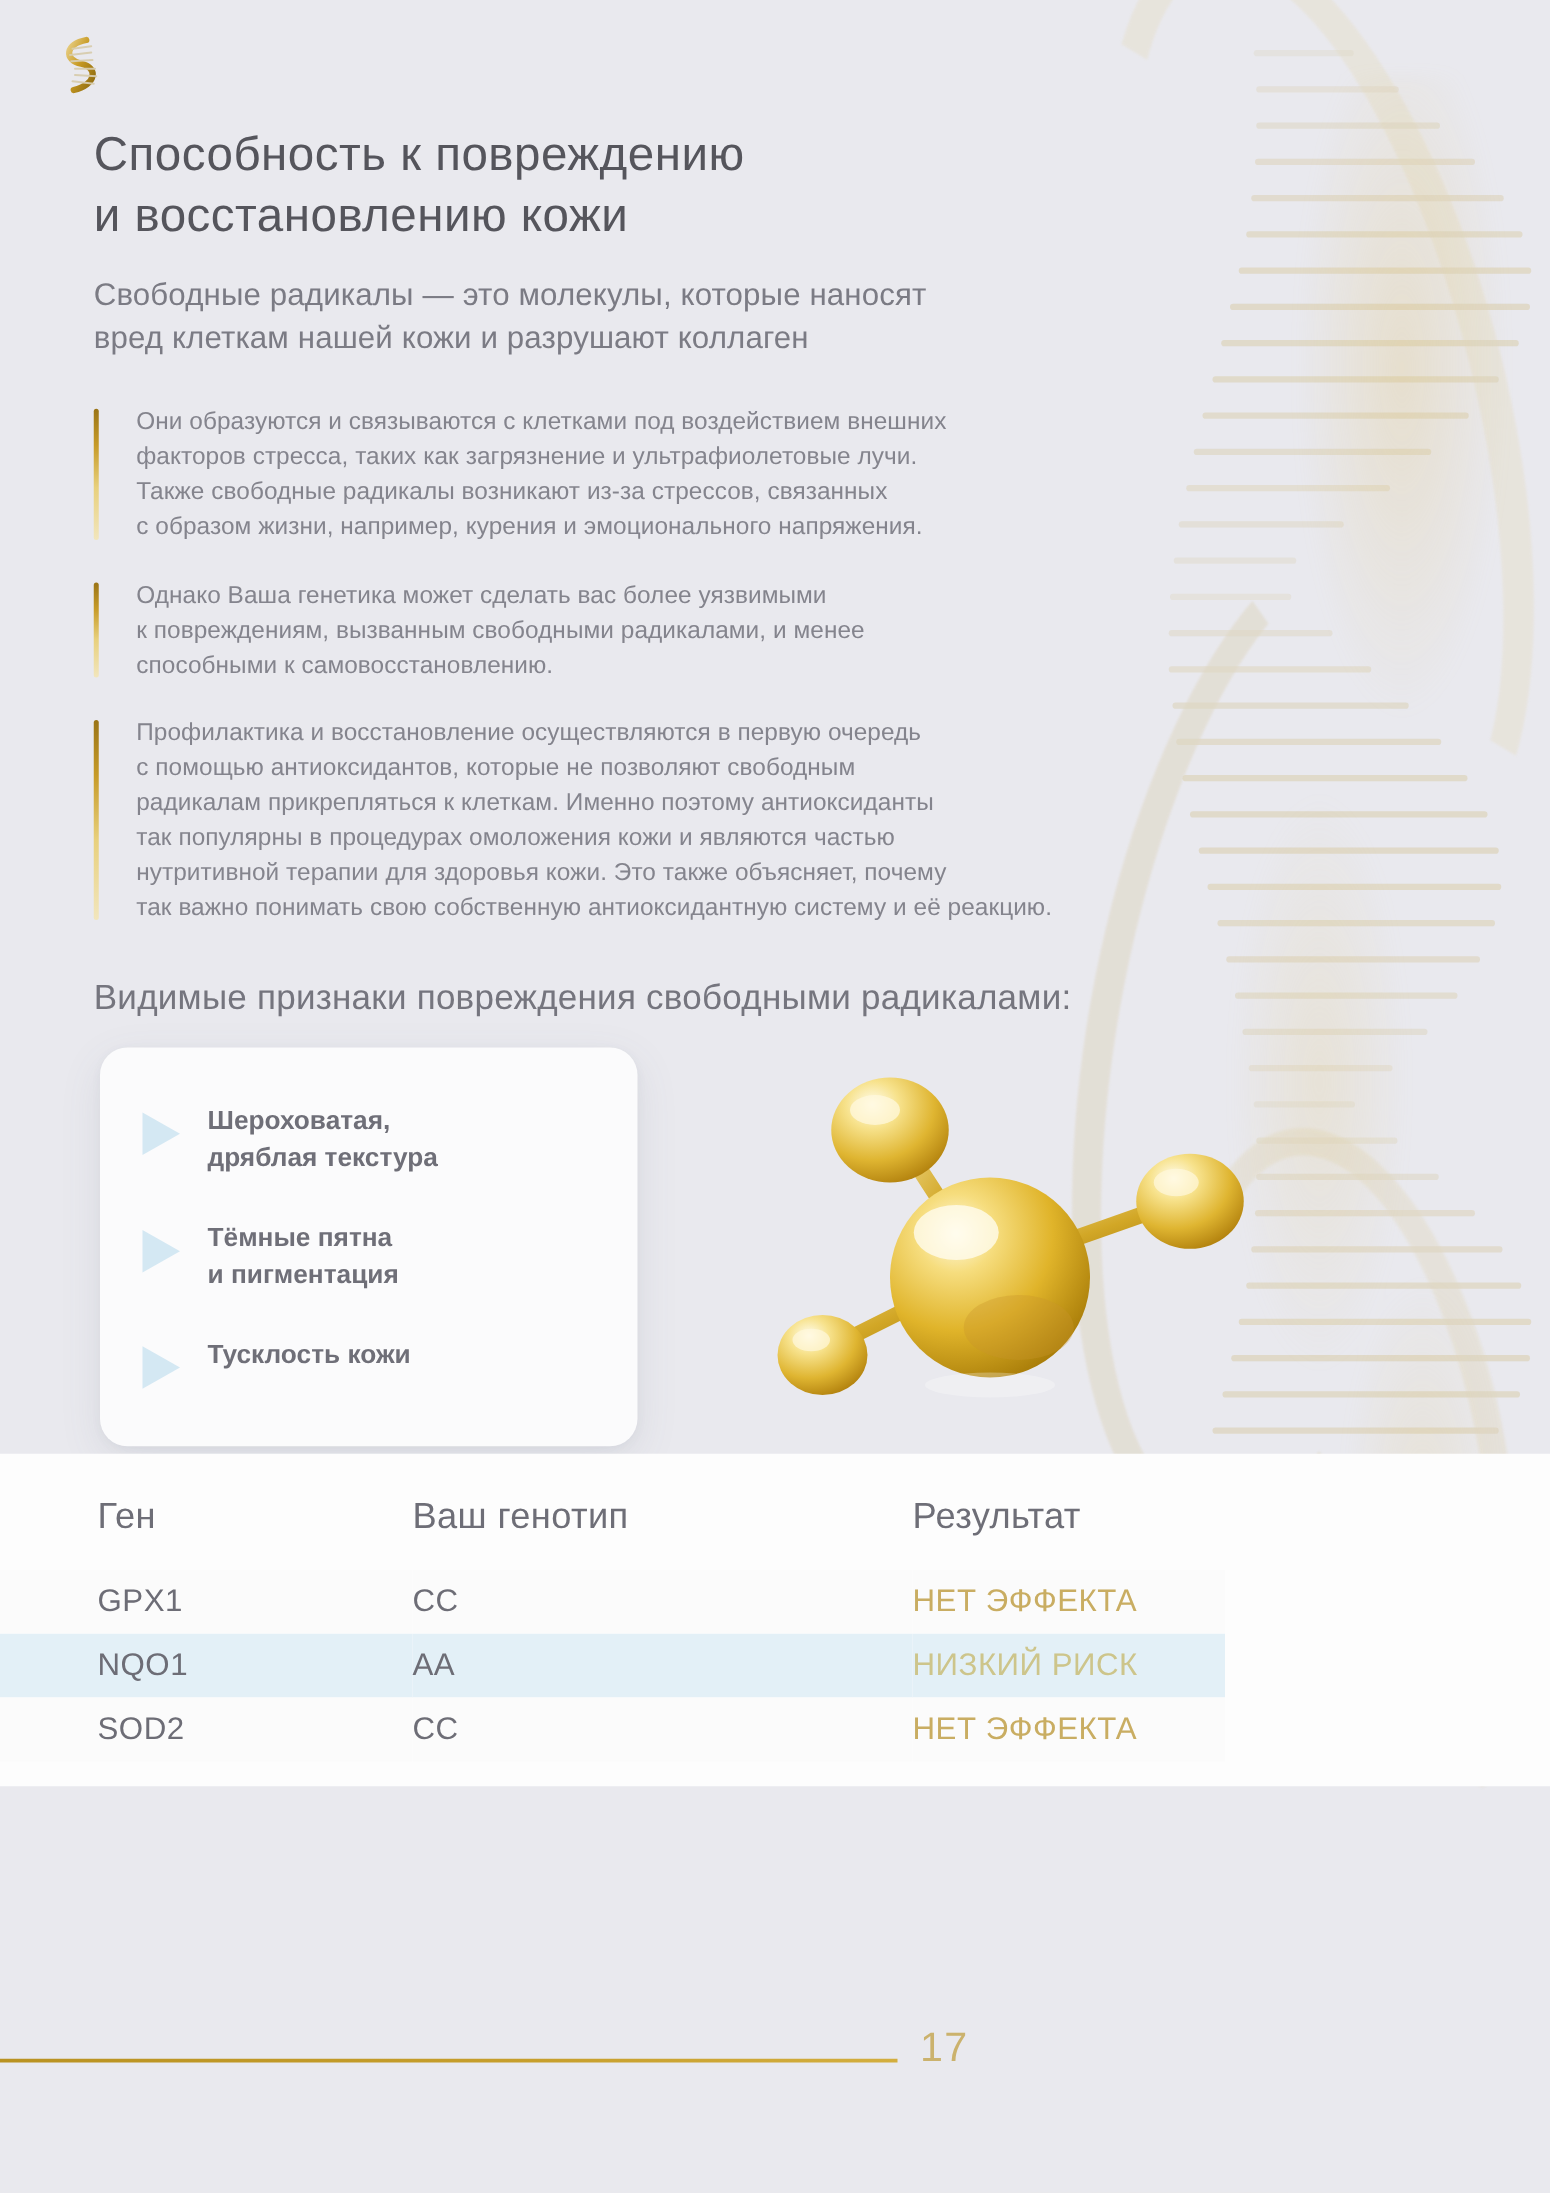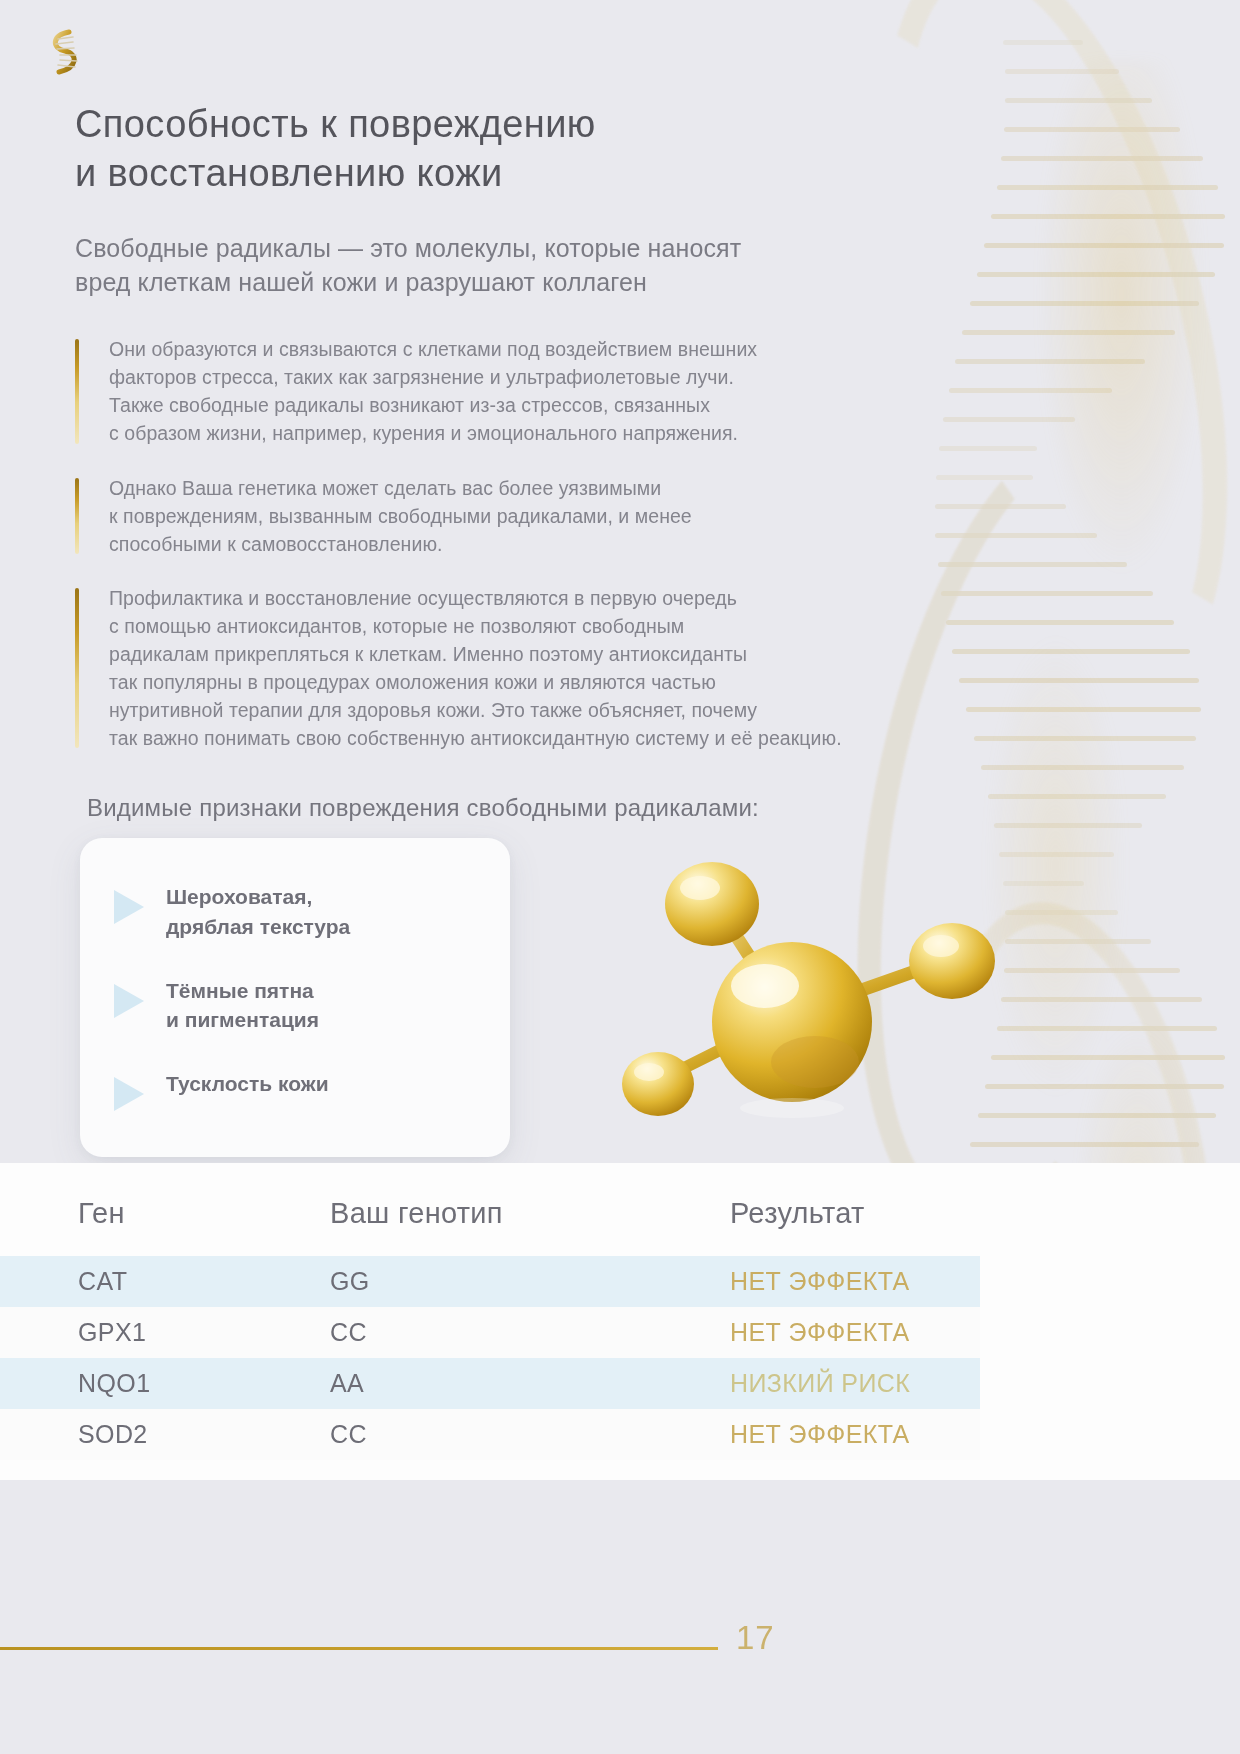--- a/index.html
+++ b/index.html
@@ -107,21 +107,21 @@
   h1.page-title {
     font-size: 38px;
     font-weight: 300;
     line-height: 1.28;
     color: #55555c;
     letter-spacing: .4px;
     white-space: pre-line;
   }
 
   p.lead {
-    margin-top: 35px;
+    margin-top: 23px;
     font-size: 25px;
     font-weight: 300;
     line-height: 1.34;
     color: #7b7b84;
     white-space: pre-line;
     letter-spacing: .1px;
   }
 
   
   .blocks { margin-top: 36px; }
@@ -143,25 +143,24 @@
     font-weight: 300;
     line-height: 1.44;
     color: #84848d;
     white-space: pre-line;
     letter-spacing: .05px;
   }
 
   
   .signs-heading {
     margin-top: 42px;
-    font-size: 24px;
+    font-size: 28px;
     font-weight: 300;
     color: #75757e;
     letter-spacing: .2px;
-    margin-left: 12px;
   }
 
   
   .card {
     position: absolute;
     left: 80px; top: 838px;
     width: 430px;
     padding: 44px 30px 46px 34px;
     background: #fbfbfc;
     border-radius: 22px;
@@ -428,25 +427,20 @@
 <div class="table-wrap">
   <table class="tbl">
     <thead>
       <tr>
         <th class="col-gene">Ген</th>
         <th class="col-geno">Ваш генотип</th>
         <th class="col-res">Результат</th>
       </tr>
     </thead>
     <tbody>
-      <tr class="alt">
-        <td class="col-gene">CAT</td>
-        <td class="col-geno">GG</td>
-        <td class="col-res">НЕТ ЭФФЕКТА</td>
-      </tr>
       <tr class="plain">
         <td class="col-gene">GPX1</td>
         <td class="col-geno">CC</td>
         <td class="col-res">НЕТ ЭФФЕКТА</td>
       </tr>
       <tr class="alt">
         <td class="col-gene">NQO1</td>
         <td class="col-geno">AA</td>
         <td class="col-res res-low">НИЗКИЙ РИСК</td>
       </tr>

